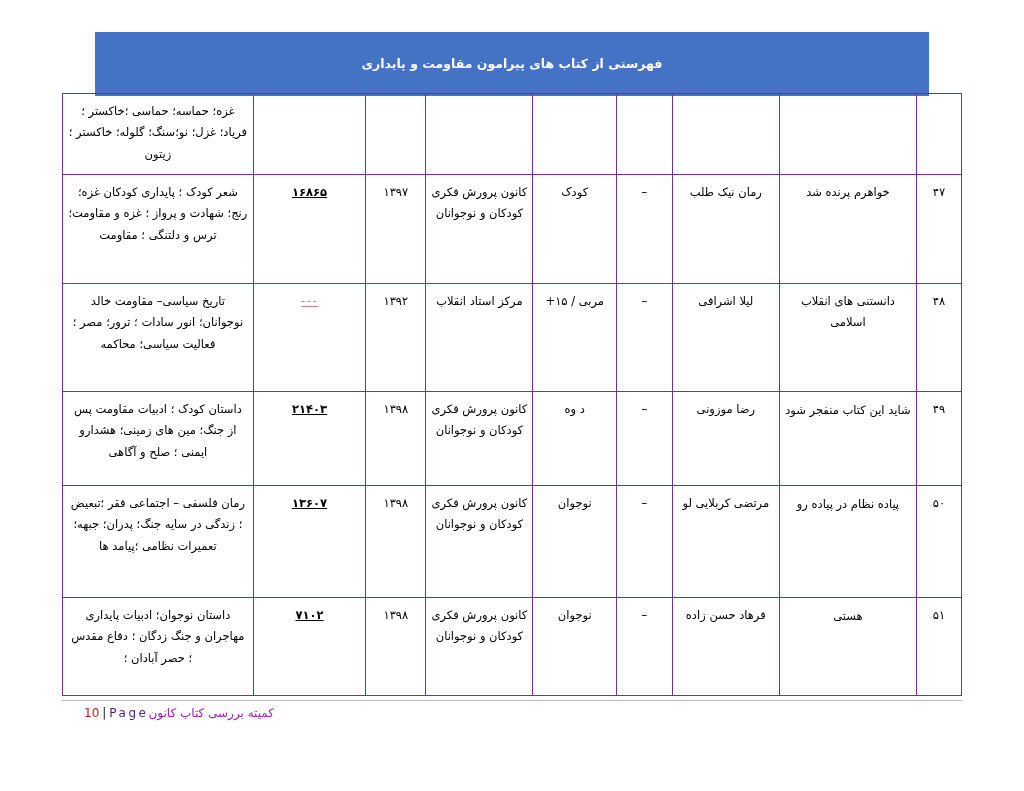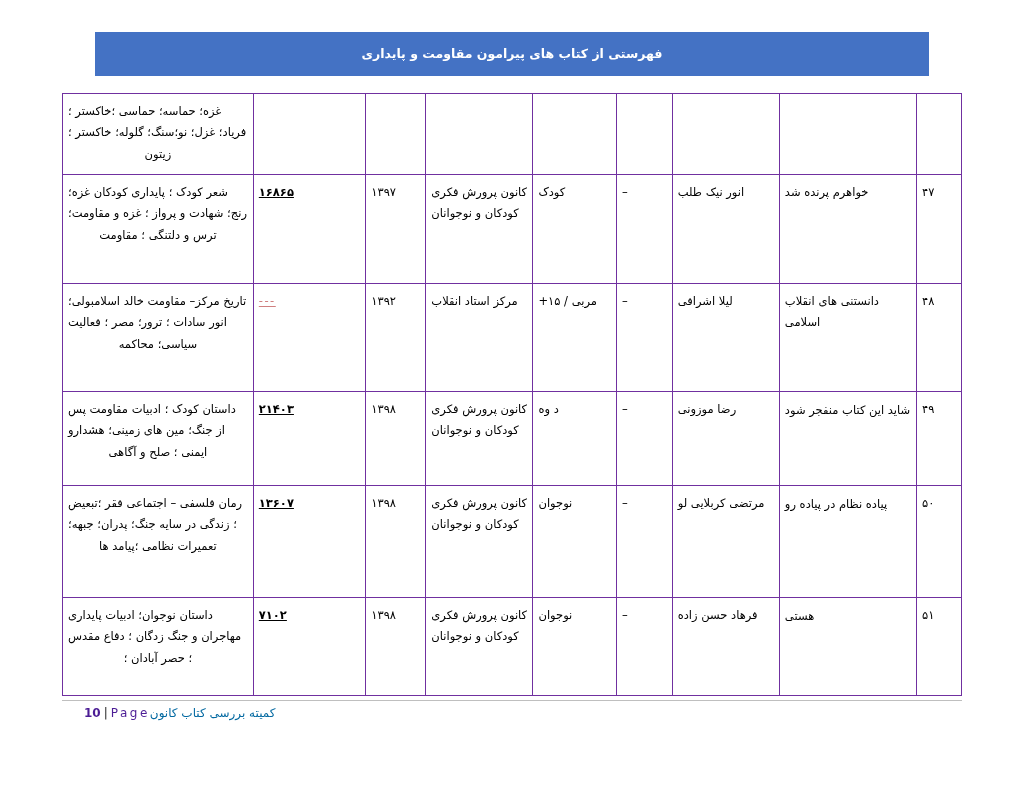--- a/index.html
+++ b/index.html
@@ -22,21 +22,21 @@
     height: 791px;
     box-sizing: border-box;
   }
 
   
   .header-banner {
     position: absolute;
     left: 95px;
     top: 32px;
     width: 834px;
-    height: 44px;
+    height: 64px;
     background: #4472c4;
     color: #ffffff;
     display: flex;
     flex-direction: row;
     align-items: center;
     justify-content: center;
     font-size: 12.5px;
     font-weight: bold;
     line-height: 1.55;
     direction: rtl;
@@ -60,21 +60,21 @@
     width: 900px;
     direction: rtl;
   }
   table.book-table td {
     border: 1.3px solid #7030a0;
     vertical-align: top;
     padding: 7px 5px 7px 5px;
     font-size: 11.5px;
     line-height: 1.85;
     color: #000000;
-    text-align: left;
+    text-align: center;
     font-family: "DejaVu Sans", "Liberation Sans", sans-serif;
   }
 
   
   col.c-num        { width: 42px; }
   col.c-title      { width: 128px; }
   col.c-author     { width: 100px; }
   col.c-translator { width: 52px; }
   col.c-audience   { width: 78px; }
   col.c-publisher  { width: 100px; }
@@ -164,38 +164,38 @@
     left: 22px;
     top: 6px;
     display: flex;
     align-items: baseline;
     direction: ltr;
     font-size: 12px;
     color: #3a3a3a;
     white-space: nowrap;
   }
   .footer-pagenum {
-    font-weight: bold;
-    color: #4c1d95;
+    font-weight: normal;
+    color: #b91c1c;
     font-size: 12px;
     text-align: right;
   }
   .footer-sep {
     margin: 0 3px;
     color: #1a1a1a;
   }
   .footer-page-word {
     letter-spacing: 2.5px;
     color: #4c1d95;
   }
   .footer-fa {
     direction: rtl;
     margin-right: 2px;
     letter-spacing: 1.5px;
-    color: #0369a1;
+    color: #a21caf;
     font-size: 12px;
   }
 </style>
 </head>
 <body>
 
 <div class="page">
 
   <div class="header-banner">
     <div class="header-line">فهرستی از کتاب های پیرامون مقاومت و پایداری</div>
@@ -223,39 +223,39 @@
           <td class="cell-audience"></td>
           <td class="cell-publisher"></td>
           <td class="cell-year"></td>
           <td class="cell-code"></td>
           <td class="cell-subjects">غزه؛ حماسه؛ حماسی ؛خاکستر ؛ فریاد؛ غزل؛ نو؛سنگ؛ گلوله؛ خاکستر ؛زیتون</td>
         </tr>
 
         <tr class="row-47">
           <td class="cell-num">۴۷</td>
           <td class="cell-title">خواهرم پرنده شد</td>
-          <td class="cell-author">انور نیک طلب</td>
+          <td class="cell-author">رمان نیک طلب</td>
           <td class="cell-translator">–</td>
           <td class="cell-audience">کودک</td>
           <td class="cell-publisher">کانون پرورش فکری کودکان و نوجوانان</td>
           <td class="cell-year">۱۳۹۷</td>
           <td class="cell-code">۱۶۸۶۵</td>
           <td class="cell-subjects">شعر کودک ؛ پایداری کودکان غزه؛ رنج؛ شهادت و پرواز ؛ غزه و مقاومت؛ ترس و دلتنگی ؛ مقاومت</td>
         </tr>
 
         <tr class="row-48">
           <td class="cell-num">۴۸</td>
           <td class="cell-title">دانستنی های انقلاب اسلامی</td>
           <td class="cell-author">لیلا اشرافی</td>
           <td class="cell-translator">–</td>
           <td class="cell-audience">مربی / ۱۵+</td>
           <td class="cell-publisher">مرکز استاد انقلاب</td>
           <td class="cell-year">۱۳۹۲</td>
           <td class="cell-code muted">---</td>
-          <td class="cell-subjects">تاریخ مرکز– مقاومت خالد اسلامبولی؛ انور سادات ؛ ترور؛ مصر ؛ فعالیت سیاسی؛ محاکمه</td>
+          <td class="cell-subjects">تاریخ سیاسی– مقاومت خالد نوجوانان؛ انور سادات ؛ ترور؛ مصر ؛ فعالیت سیاسی؛ محاکمه</td>
         </tr>
 
         <tr class="row-49">
           <td class="cell-num">۴۹</td>
           <td class="cell-title tight">شاید این کتاب منفجر شود</td>
           <td class="cell-author">رضا موزونی</td>
           <td class="cell-translator">–</td>
           <td class="cell-audience">د وه</td>
           <td class="cell-publisher">کانون پرورش فکری کودکان و نوجوانان</td>
           <td class="cell-year">۱۳۹۸</td>

